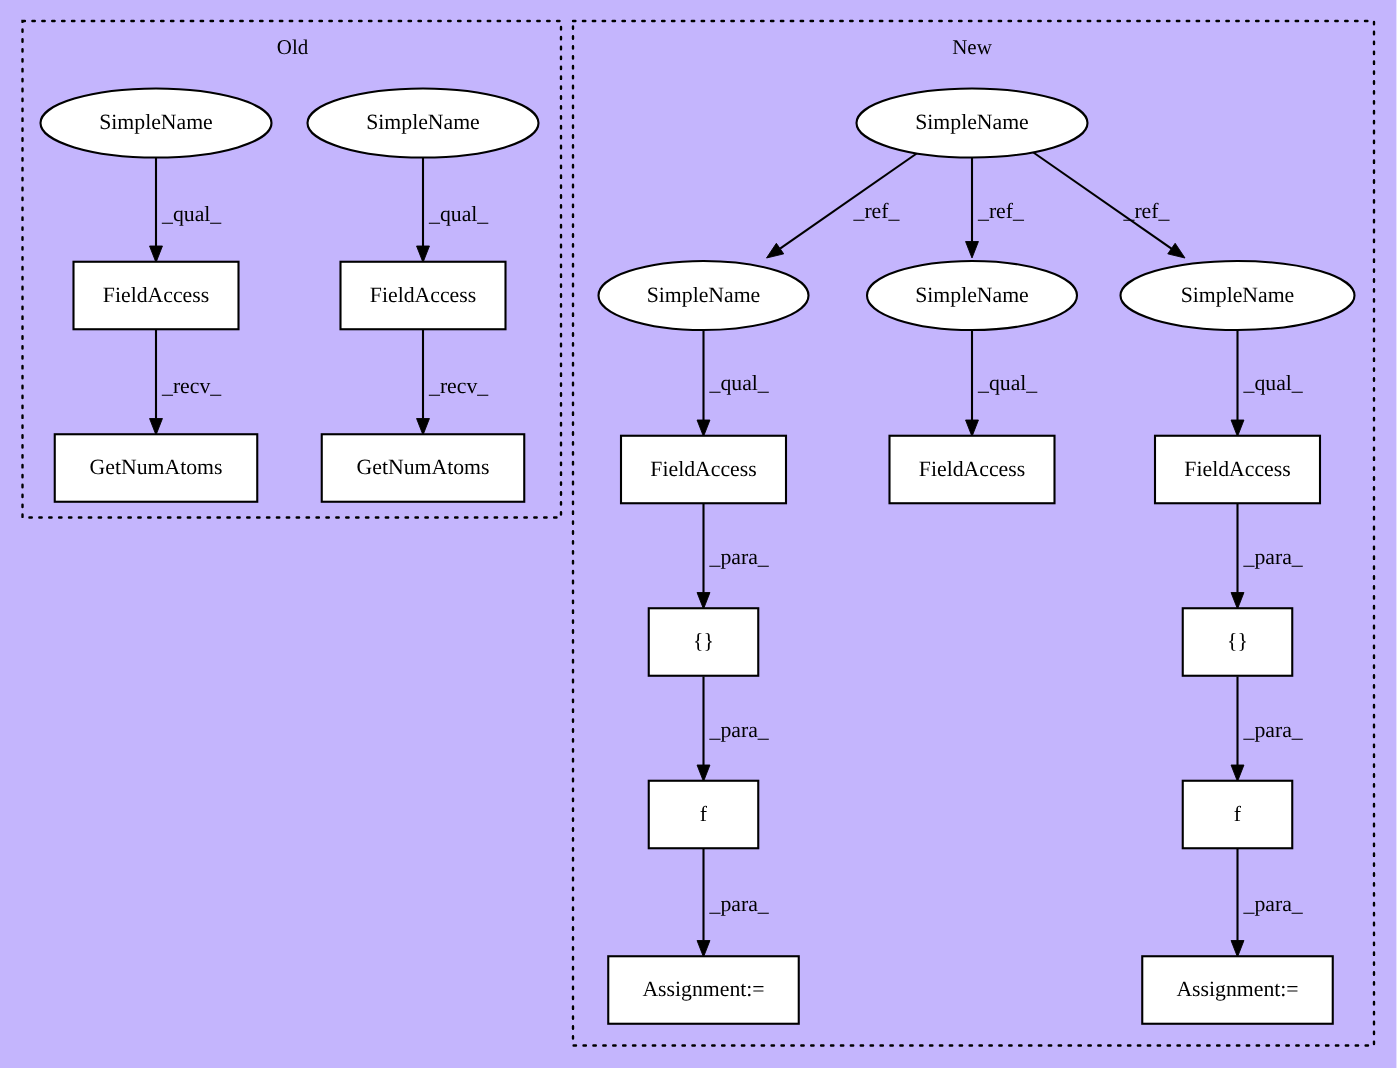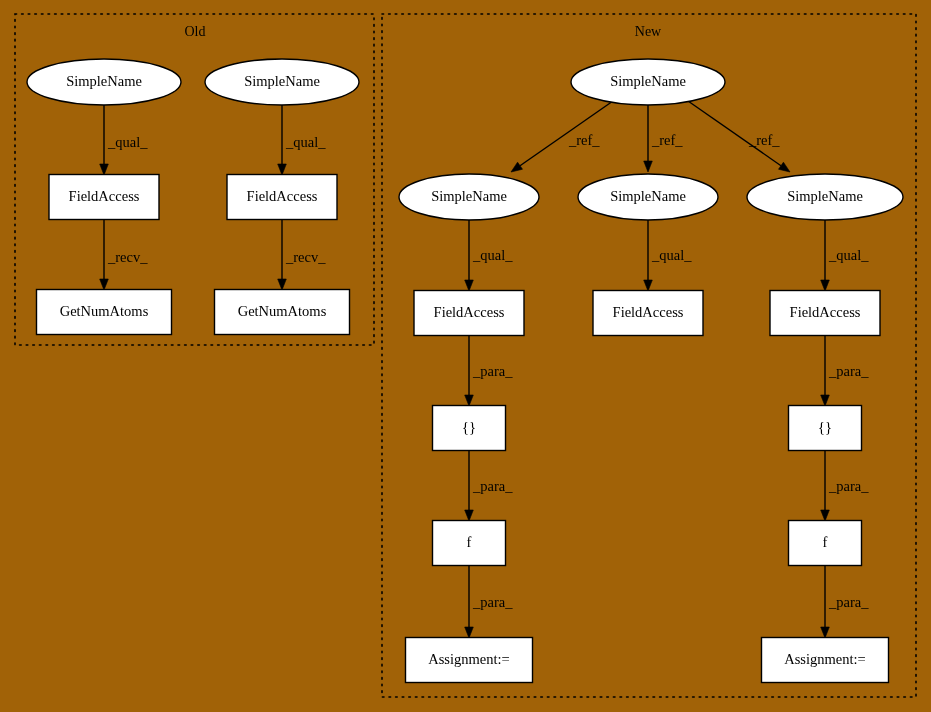--- a/index.html
+++ b/index.html
@@ -4,21 +4,21 @@
 <style>
   html, body {
     margin: 0;
     padding: 0;
     background: #ffffff;
   }
   #canvas {
     position: relative;
     width: 931px;
     height: 712px;
-    background: #a16207;
+    background: #c4b5fd;
     font-family: "Liberation Serif", "DejaVu Serif", serif;
     overflow: hidden;
   }
   svg#graph {
     position: absolute;
     top: 0;
     left: 0;
     width: 931px;
     height: 712px;
   }

